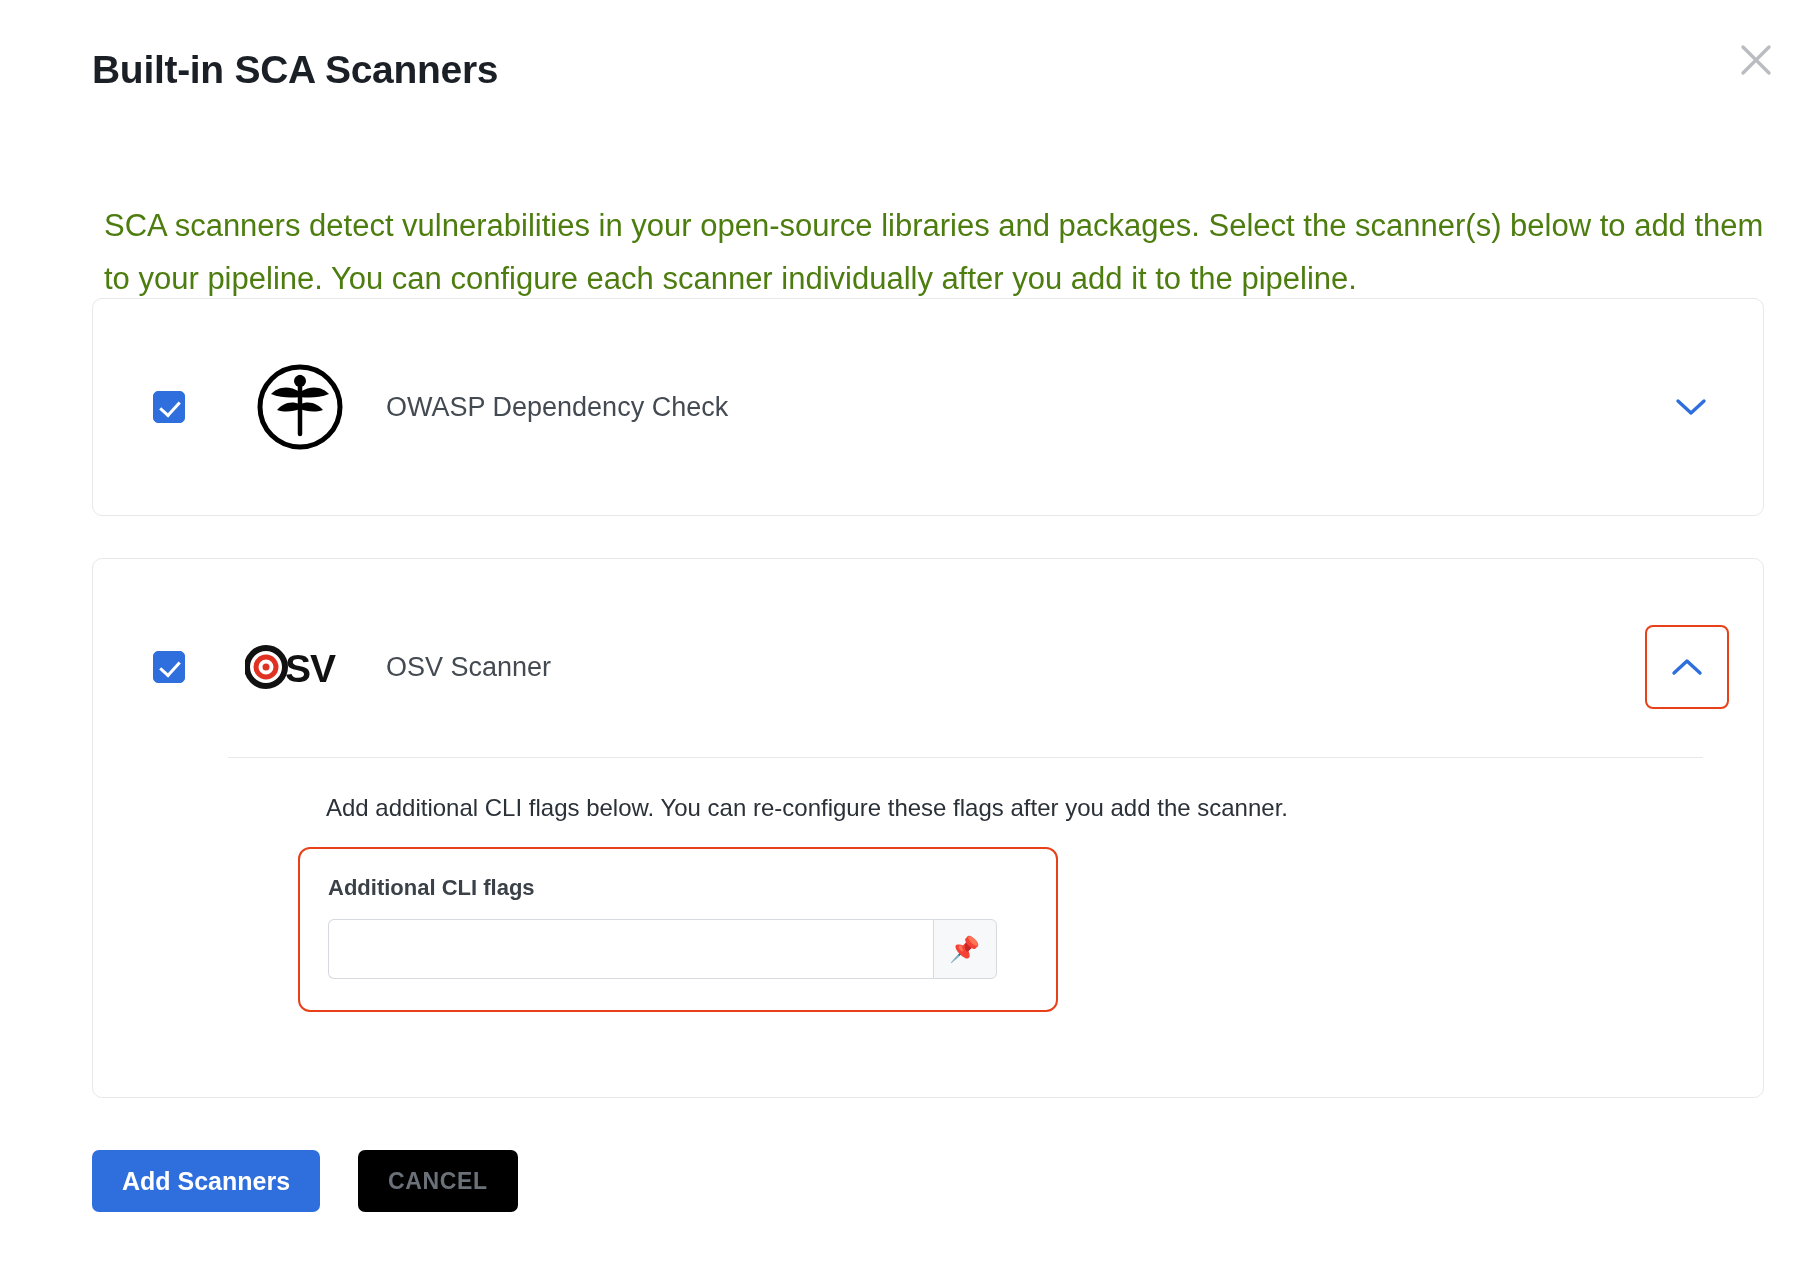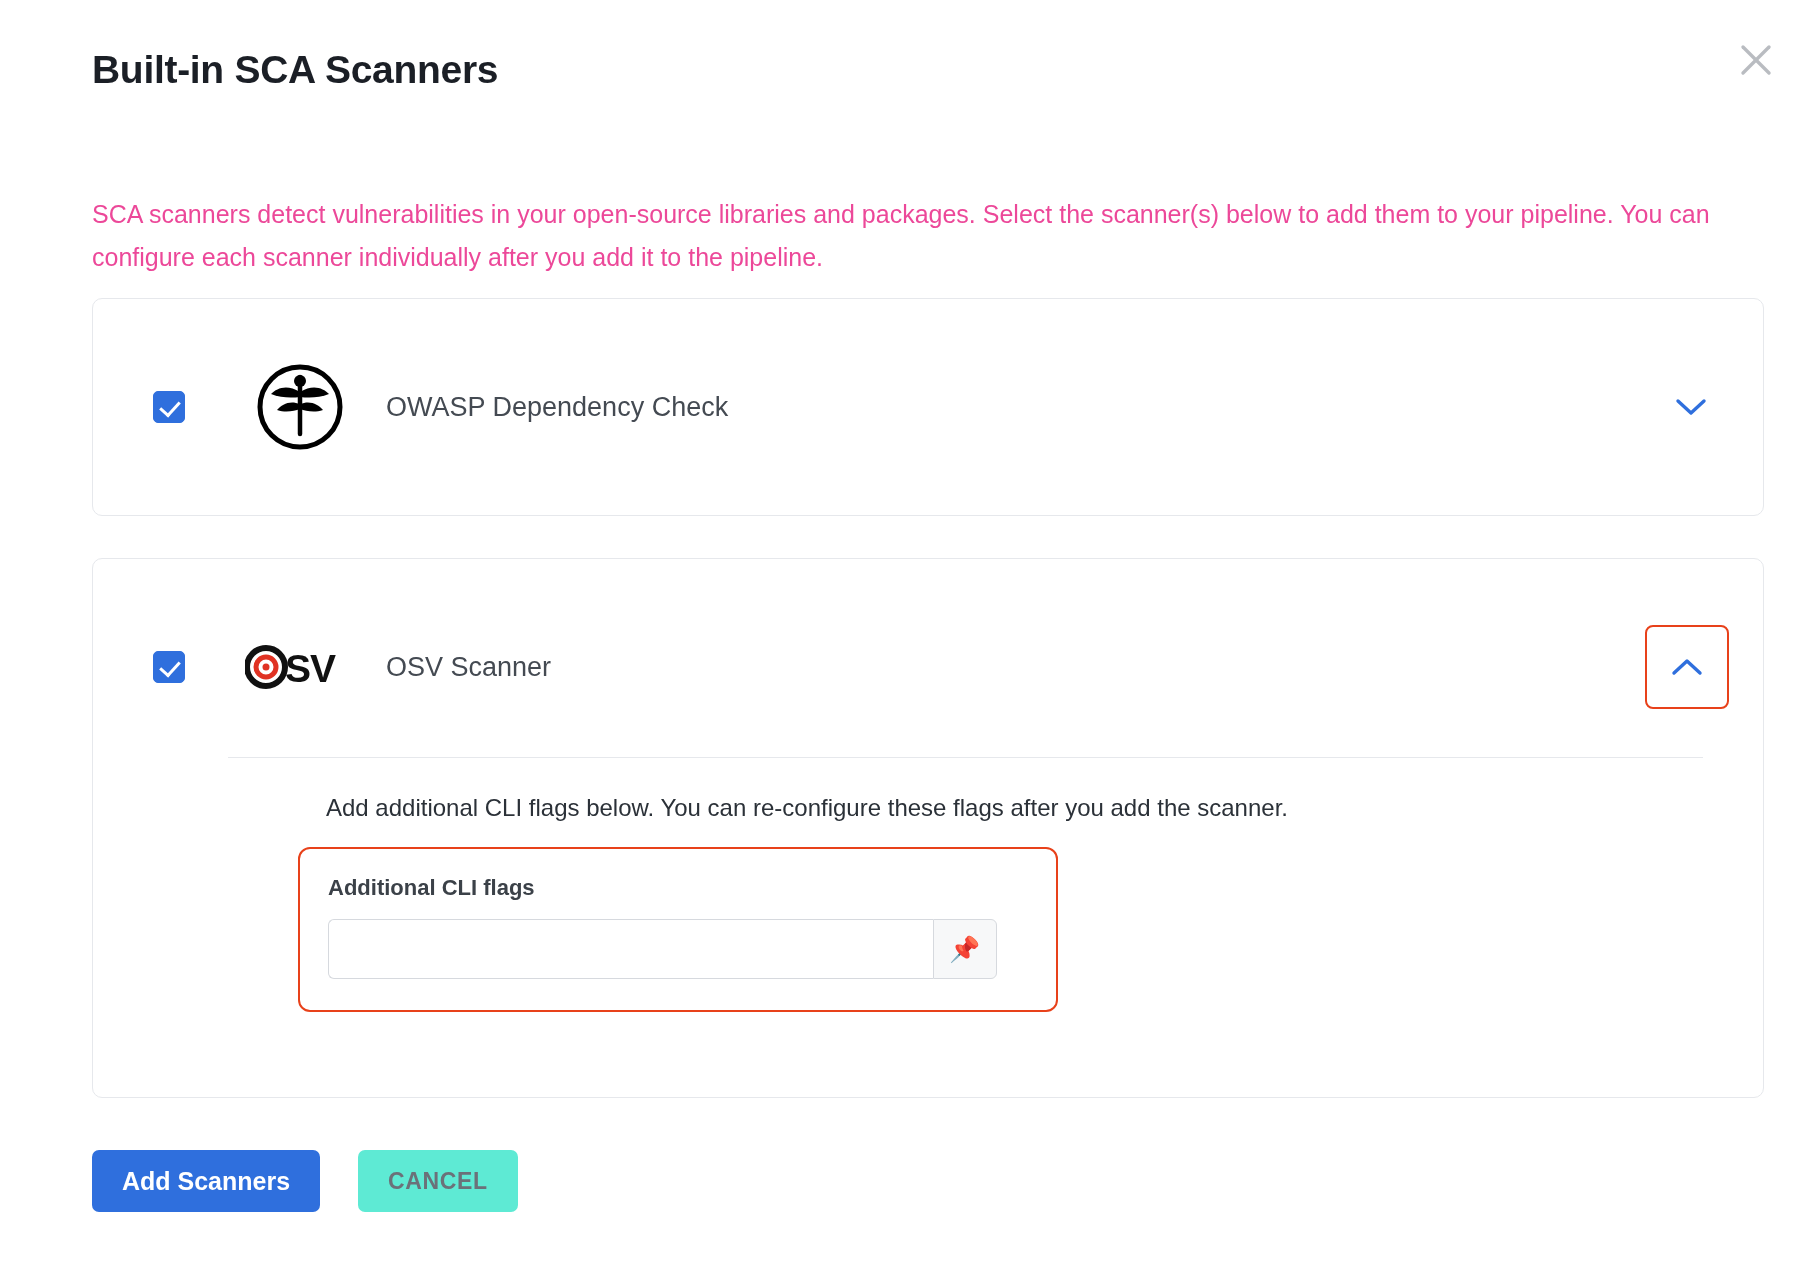--- a/index.html
+++ b/index.html
@@ -37,26 +37,26 @@
     left: 92px;
     top: 48px;
     font-size: 39px;
     font-weight: bold;
     letter-spacing: -0.3px;
     color: #1b1f26;
     margin: 0;
   }
   .desc {
     position: absolute;
-    left: 92px;
+    left: 104px;
     top: 168px;
     width: 1660px;
-    font-size: 25px;
+    font-size: 31px;
     line-height: 1.72;
-    color: #ec4899;
+    color: #4d7c0f;
   }
   .card {
     position: absolute;
     left: 92px;
     width: 1672px;
     border: 1px solid #e6e8ec;
     border-radius: 10px;
     background: #ffffff;
   }
   .card-owasp { top: 298px; height: 218px; }
@@ -219,21 +219,21 @@
     border-radius: 7px;
     color: #ffffff;
     font-size: 25px;
     font-weight: bold;
     cursor: pointer;
     font-family: "Liberation Sans", sans-serif;
   }
   .btn-secondary {
     height: 62px;
     padding: 0 30px;
-    background: #5eead4;
+    background: #000000;
     border: none;
     border-radius: 7px;
     color: #6b7179;
     font-size: 23px;
     font-weight: bold;
     letter-spacing: 0.6px;
     cursor: pointer;
     font-family: "Liberation Sans", sans-serif;
   }
   .osv-text {

